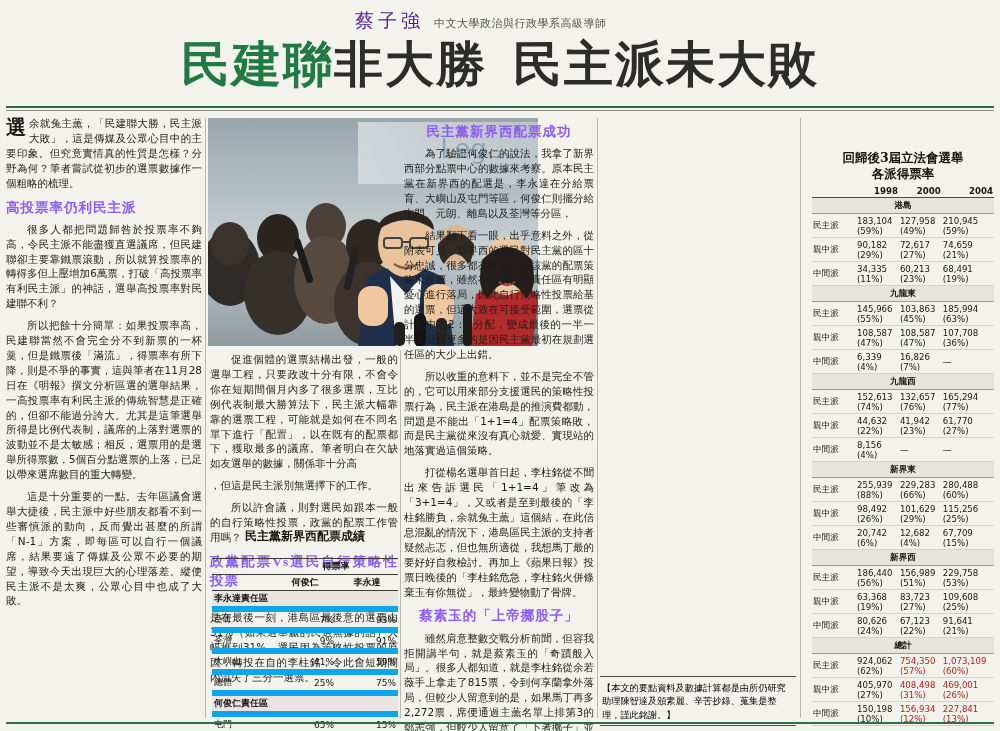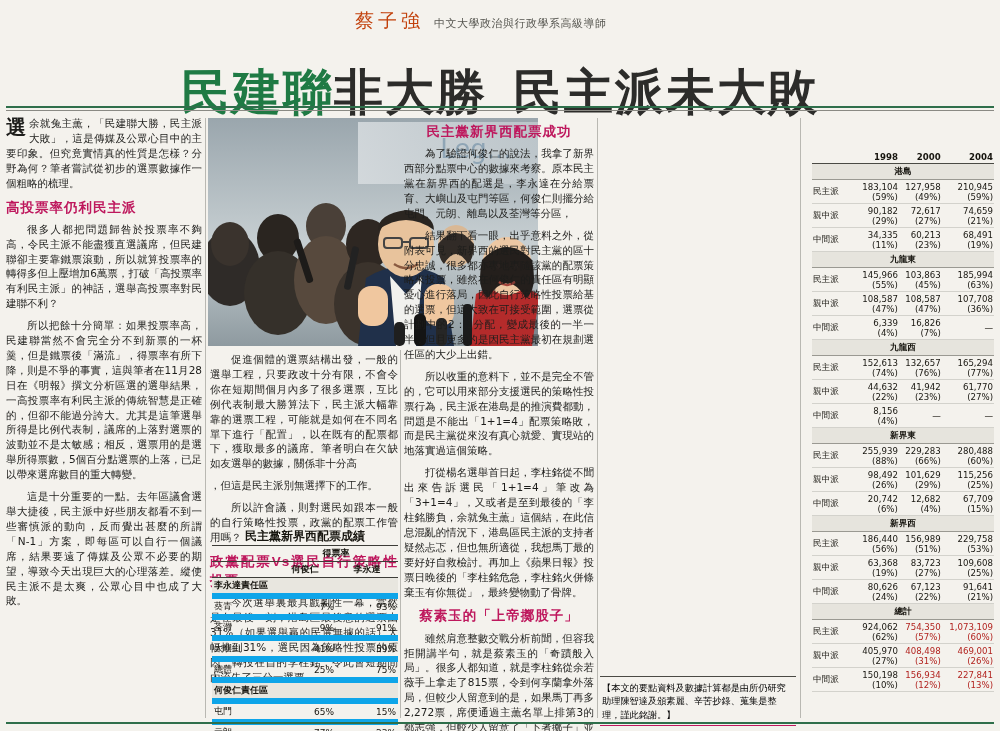--- a/index.html
+++ b/index.html
@@ -14,34 +14,33 @@
     position: relative;
     width: 1000px; height: 731px;
     background: #f4f2ed;
   }
   
   .byline {
     position: absolute; left: 355px; top: 8px;
     display: flex; align-items: baseline; gap: 10px;
   }
   .byline-name {
-    font-size: 19px; color: #c2410c; letter-spacing: 4px;
+    font-size: 19px; color: #4c1d95; letter-spacing: 4px;
     font-family: "DejaVu Serif", serif;
   }
   .byline-title {
     font-size: 11px; color: #55554f; letter-spacing: 0.5px;
   }
   .headline {
     position: absolute; left: 0; top: 32px; width: 1000px;
     text-align: center;
     font-family: "DejaVu Serif", serif;
     font-size: 49px; font-weight: bold;
     letter-spacing: 2px;
     white-space: nowrap;
-    margin-top: 28px;
   }
   .headline .green { color: #1f7a44; }
   .headline .dark  { color: #2c2c2a; }
   .headline .gap { display: inline-block; width: 26px; }
   .rule {
     position: absolute; left: 6px; width: 988px; height: 2px;
     background: #2f6f4b;
   }
   .rule.r1 { top: 106px; }
   .rule.thin { height: 1px; background: #8a8a84; top: 110px; }
@@ -53,22 +52,22 @@
     font-size: 10.5px;
     line-height: 1.42;
     color: #1d1d1b;
     text-align: justify;
   }
   .col p { margin: 0 0 7px 0; text-indent: 2em; }
   .col p.noind { text-indent: 0; }
   .sub {
     font-weight: bold;
     font-size: 13.5px;
-    font-family: Liberation Sans, sans-serif;
-    color: #be185d;
+    font-family: Liberation Serif, serif;
+    color: #8b5cf6;
     margin: 6px 0 5px 0;
     text-indent: 0;
     letter-spacing: 1px;
   }
   .sub.center { text-align: center; }
   .dropcap {
     float: left;
     font-size: 20px;
     font-weight: bold;
     line-height: 1;
@@ -98,21 +97,21 @@
   
   #tableA {
     position: absolute; left: 212px; top: 528px;
     width: 186px;
     font-size: 9px;
     color: #17150f;
   }
   #tableA .t-title {
     text-align: center; font-weight: bold; font-size: 12px;
     font-family: "DejaVu Serif", serif;
-    padding-bottom: 0;
+    padding-bottom: 13px;
     border-bottom: 1.5px solid #3d3d38;
   }
   #tableA table { width: 100%; border-collapse: collapse; }
   #tableA th, #tableA td {
     padding: 1px 2px; font-weight: normal;
     border-bottom: 6px solid #0ea5e9;
   }
   #tableA .rowhdr { font-weight: bold; background: #e8e6df; }
   #tableA .num { text-align: right; }
   #tableA .hdr2 td { text-align: center; font-weight: bold; border-bottom: 1px solid #3d3d38;}
@@ -136,21 +135,21 @@
     font-weight: normal;
     border-bottom: 1px solid #d3d2cc;
     white-space: nowrap;
   }
   #tableB .yr td { text-align: right; font-weight: bold; border-bottom: 1px solid #4a4a44; }
   #tableB .dist td {
     text-align: center; font-weight: bold; background: #e6e4dd;
     border-top: 1px solid #9a9992; border-bottom: 1px solid #9a9992;
   }
   #tableB .lab { text-align: left; width: 44px; }
-  #tableB .num { text-align: right; margin-top: 20px; }
+  #tableB .num { text-align: left; margin-top: 20px; }
   #tableB .red { color: #b2231f; }
 
   
   #credit {
     position: absolute; left: 600px; top: 676px; width: 196px;
     font-size: 9.2px; line-height: 1.45;
     border-top: 1px solid #4a4a44;
     border-bottom: 1px solid #be185d;
     padding: 4px 2px;
   }
@@ -336,20 +335,24 @@
           <tr>
             <td>離島</td>
             <td class="num">40%</td>
             <td class="num">60%</td>
           </tr>
         </tbody>
     </table>
   </div>
 
   <div id="tableB">
+    <div class="t-title">
+      <div>回歸後3屆立法會選舉</div>
+      <div>各派得票率</div>
+    </div>
     <table>
       <tbody id="tableB-body">
           <tr class="yr">
             <td class="lab"></td>
             <td>1998</td>
             <td>2000</td>
             <td>2004</td>
           </tr>
           <tr class="dist">
             <td colspan="4">港島</td>

